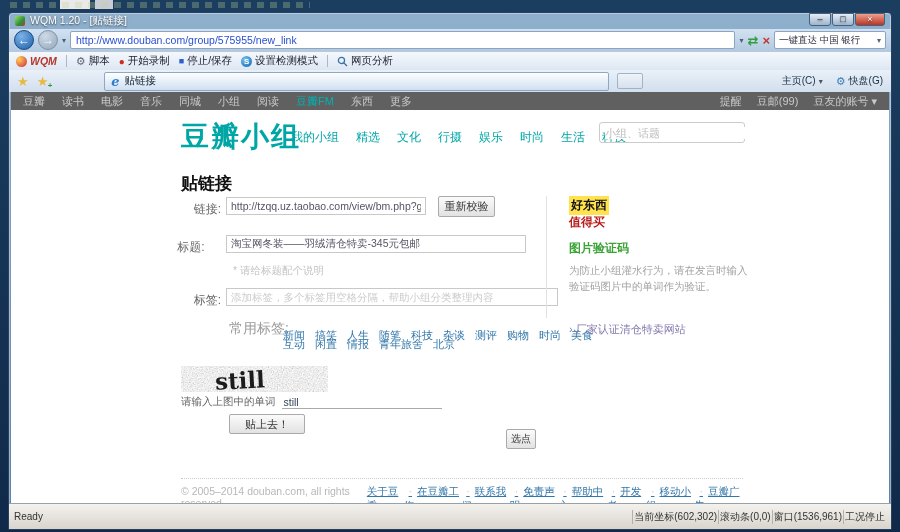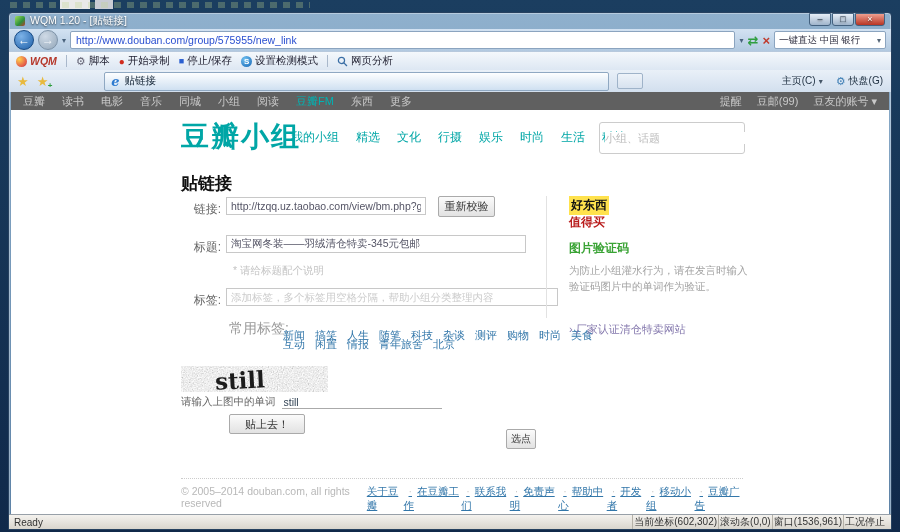--- a/index.html
+++ b/index.html
@@ -82,21 +82,21 @@
   .dnav{height:18px;background:#606060;display:flex;align-items:center;gap:17px;
         padding:0 12px;font-size:11px;color:#c9c9c9;}
   .dnav span{cursor:default;}
   .dnav .fm{color:#00b3b3;}
   .dnav-right{margin-left:auto;display:flex;gap:15px;align-items:flex-end;}
 
   .gheader{position:absolute;top:24px;left:0;right:0;height:40px;}
   .glogo{position:absolute;left:170px;top:2px;font-size:28px;font-weight:bold;color:#00a6a6;letter-spacing:2px;}
   .gnav{position:absolute;left:280px;top:13px;display:flex;gap:17px;font-size:12px;color:#00a6a6;}
   .gnav span{cursor:pointer;}
-  .gsearch{position:absolute;left:588px;top:6px;width:146px;height:32px;border:1px solid #ccc;
+  .gsearch{position:absolute;left:588px;top:6px;width:146px;height:21px;border:1px solid #ccc;
            border-radius:3px;display:flex;align-items:center;padding:0 5px;}
   .gsearch input{flex:1;border:0;outline:0;font-size:11px;color:#555;font-family:inherit;}
   .gsearch input::placeholder{color:#bbb;}
 
   .h1{position:absolute;left:170px;top:80px;font-size:17px;font-weight:bold;color:#111;}
 
   .flabel{position:absolute;width:60px;text-align:right;font-size:12px;color:#666;}
   .finput{position:absolute;height:18px;border:1px solid #c8c8c8;font-size:10.5px;color:#556;
           padding:0 4px;outline:0;font-family:inherit;}
   .finput::placeholder{color:#ccc;}
@@ -120,21 +120,21 @@
   .sb-desc{position:absolute;left:558px;top:170px;width:182px;font-size:10.5px;color:#a3a3a3;line-height:1.55;}
   .sb-promo{position:absolute;left:558px;top:230px;font-size:11px;color:#8478ad;cursor:pointer;}
 
   .pfooter{position:absolute;left:170px;top:386px;width:562px;border-top:1px dotted #ccc;
            padding-top:6px;display:flex;justify-content:space-between;font-size:10.5px;}
   .pfooter .copy{color:#b8b8b8;}
   .flinks{display:flex;color:#3377aa;}
   .flinks span{cursor:pointer;text-decoration:underline;}
   .flinks span + span::before{content:"·";color:#ccc;margin:0 5px;}
 
-  .statusbar{position:absolute;left:0;right:0;bottom:0;height:15px;display:flex;align-items:center;
+  .statusbar{position:absolute;left:0;right:0;bottom:0;height:26px;display:flex;align-items:center;
              padding:0 5px;font-size:10px;color:#333;white-space:nowrap;
              background:linear-gradient(#f4f2ee,#d9d5cd);border-top:1px solid #98a0a8;}
   .sright{margin-left:auto;display:flex;}
   .spanel{padding:0 1px;border-left:1px solid #b5b1a8;}
 </style>
 </head>
 <body>
 
 <div class="art1"></div>
 <div class="art2"></div>
@@ -260,21 +260,21 @@
         </svg>
       </div>
     </div>
 
     <div class="h1">贴链接</div>
 
     <span class="flabel" style="left:150px;top:109px;">链接:</span>
     <input class="finput" style="left: 215px; top: 105px; width: 200px;" value="http://tzqq.uz.taobao.com/view/bm.php?goodid=393">
     <button class="gbtn" style="left:427px;top:104px;width:57px;height:21px;">重新校验</button>
 
-    <span class="flabel" style="left:150px;top:147px;">标题:</span>
+    <span class="flabel" style="left:150px;top:147px;text-align:center;">标题:</span>
     <input class="finput" style="left: 215px; top: 143px; width: 300px;" value="淘宝网冬装——羽绒清仓特卖-345元包邮">
     <span class="hint" style="left:222px;top:172px;">* 请给标题配个说明</span>
 
     <span class="flabel" style="left:150px;top:200px;">标签:</span>
     <input class="finput" style="left: 215px; top: 196px; width: 332px;" placeholder="添加标签，多个标签用空格分隔，帮助小组分类整理内容">
 
     <span class="ctags-label" style="left:218px;top:228px;">常用标签:</span>
     <div class="ctags" style="left:272px;top:228px;margin-top:8px;">
       <span>新闻</span>
       <span>搞笑</span>

